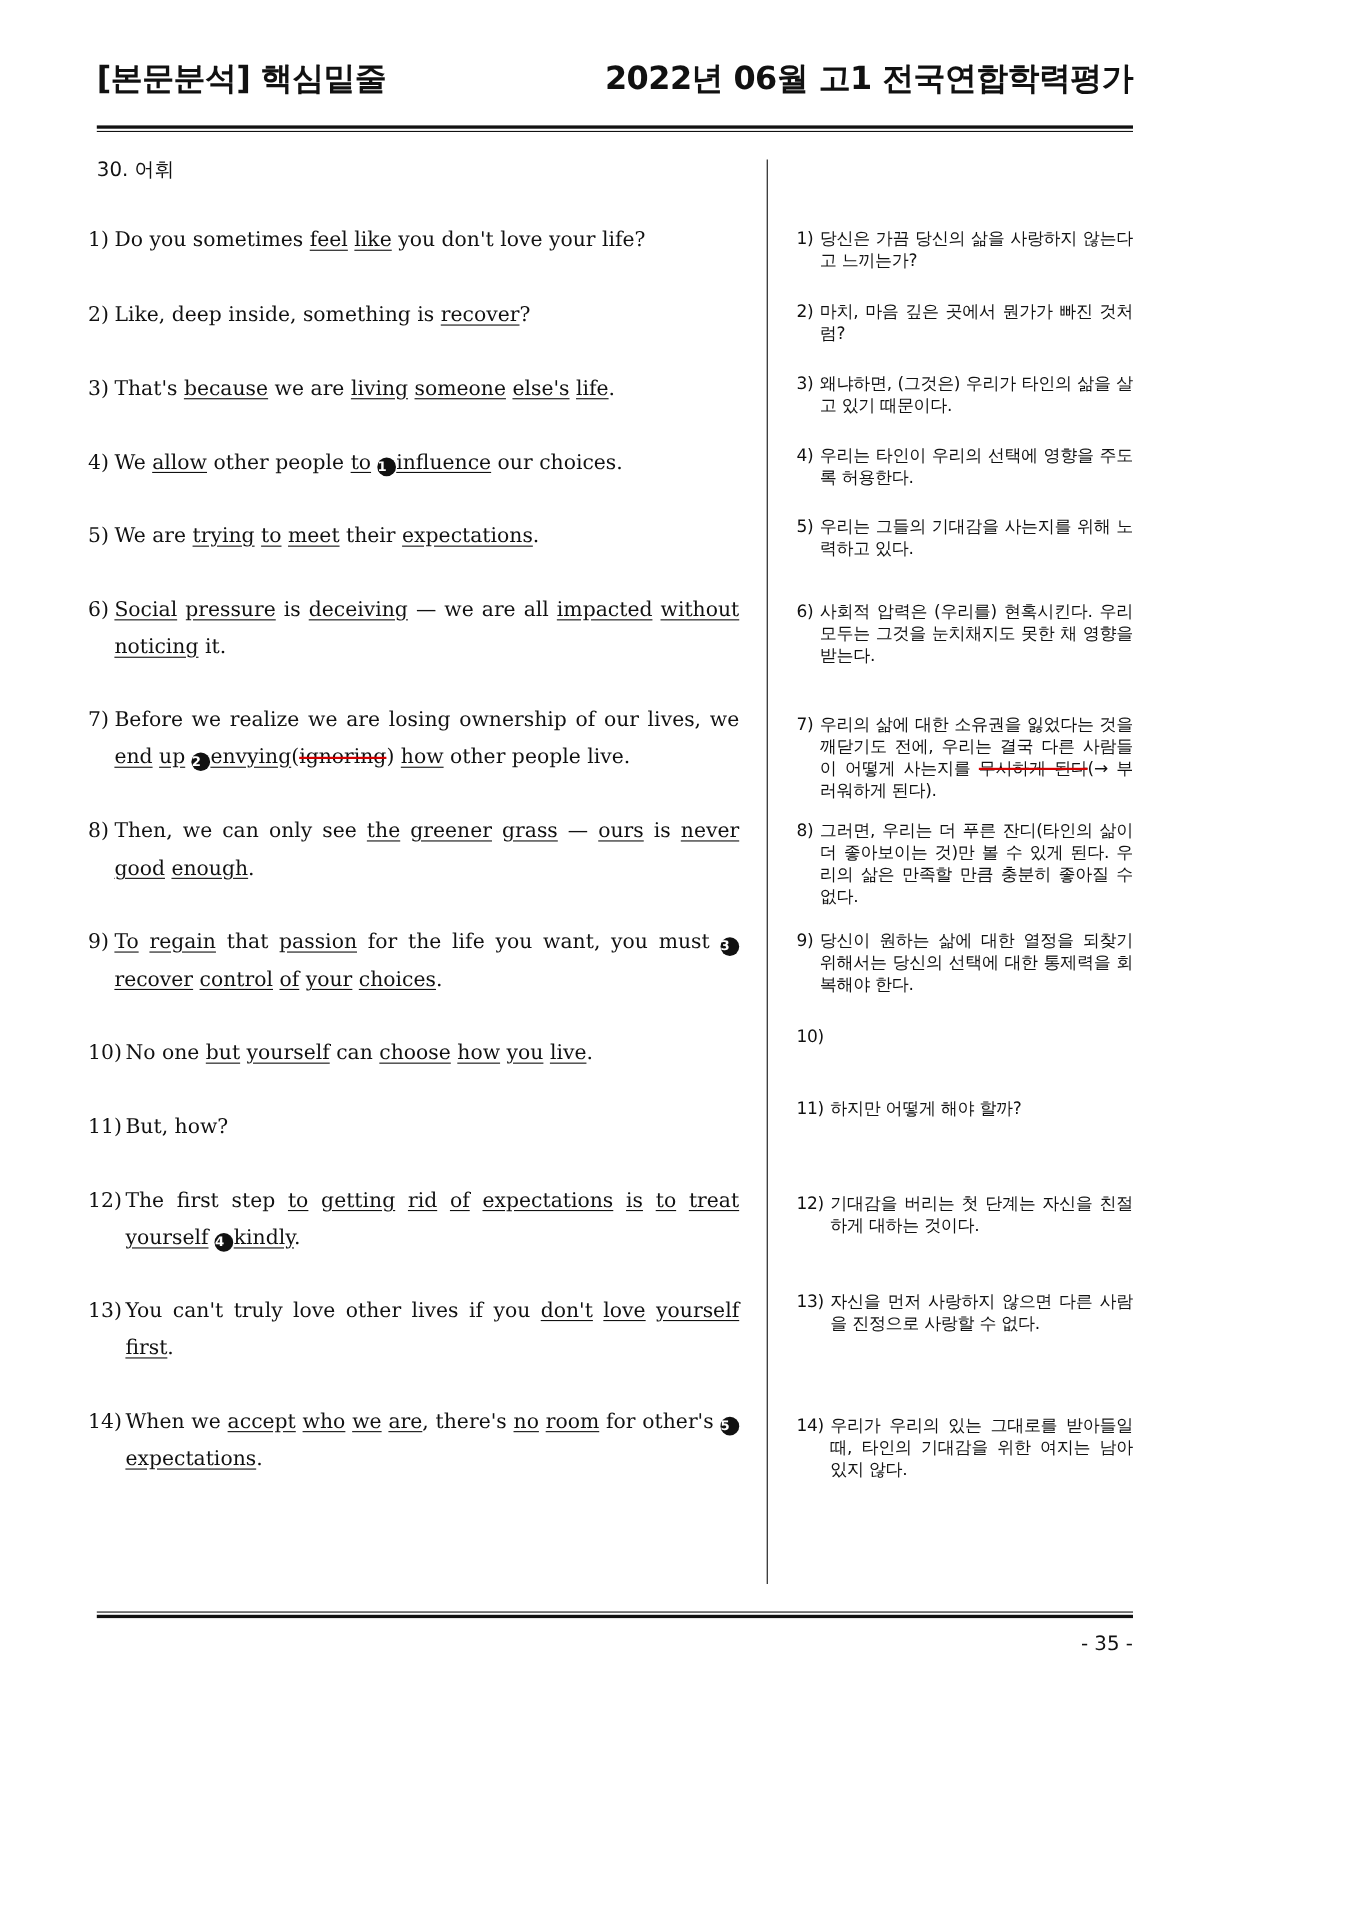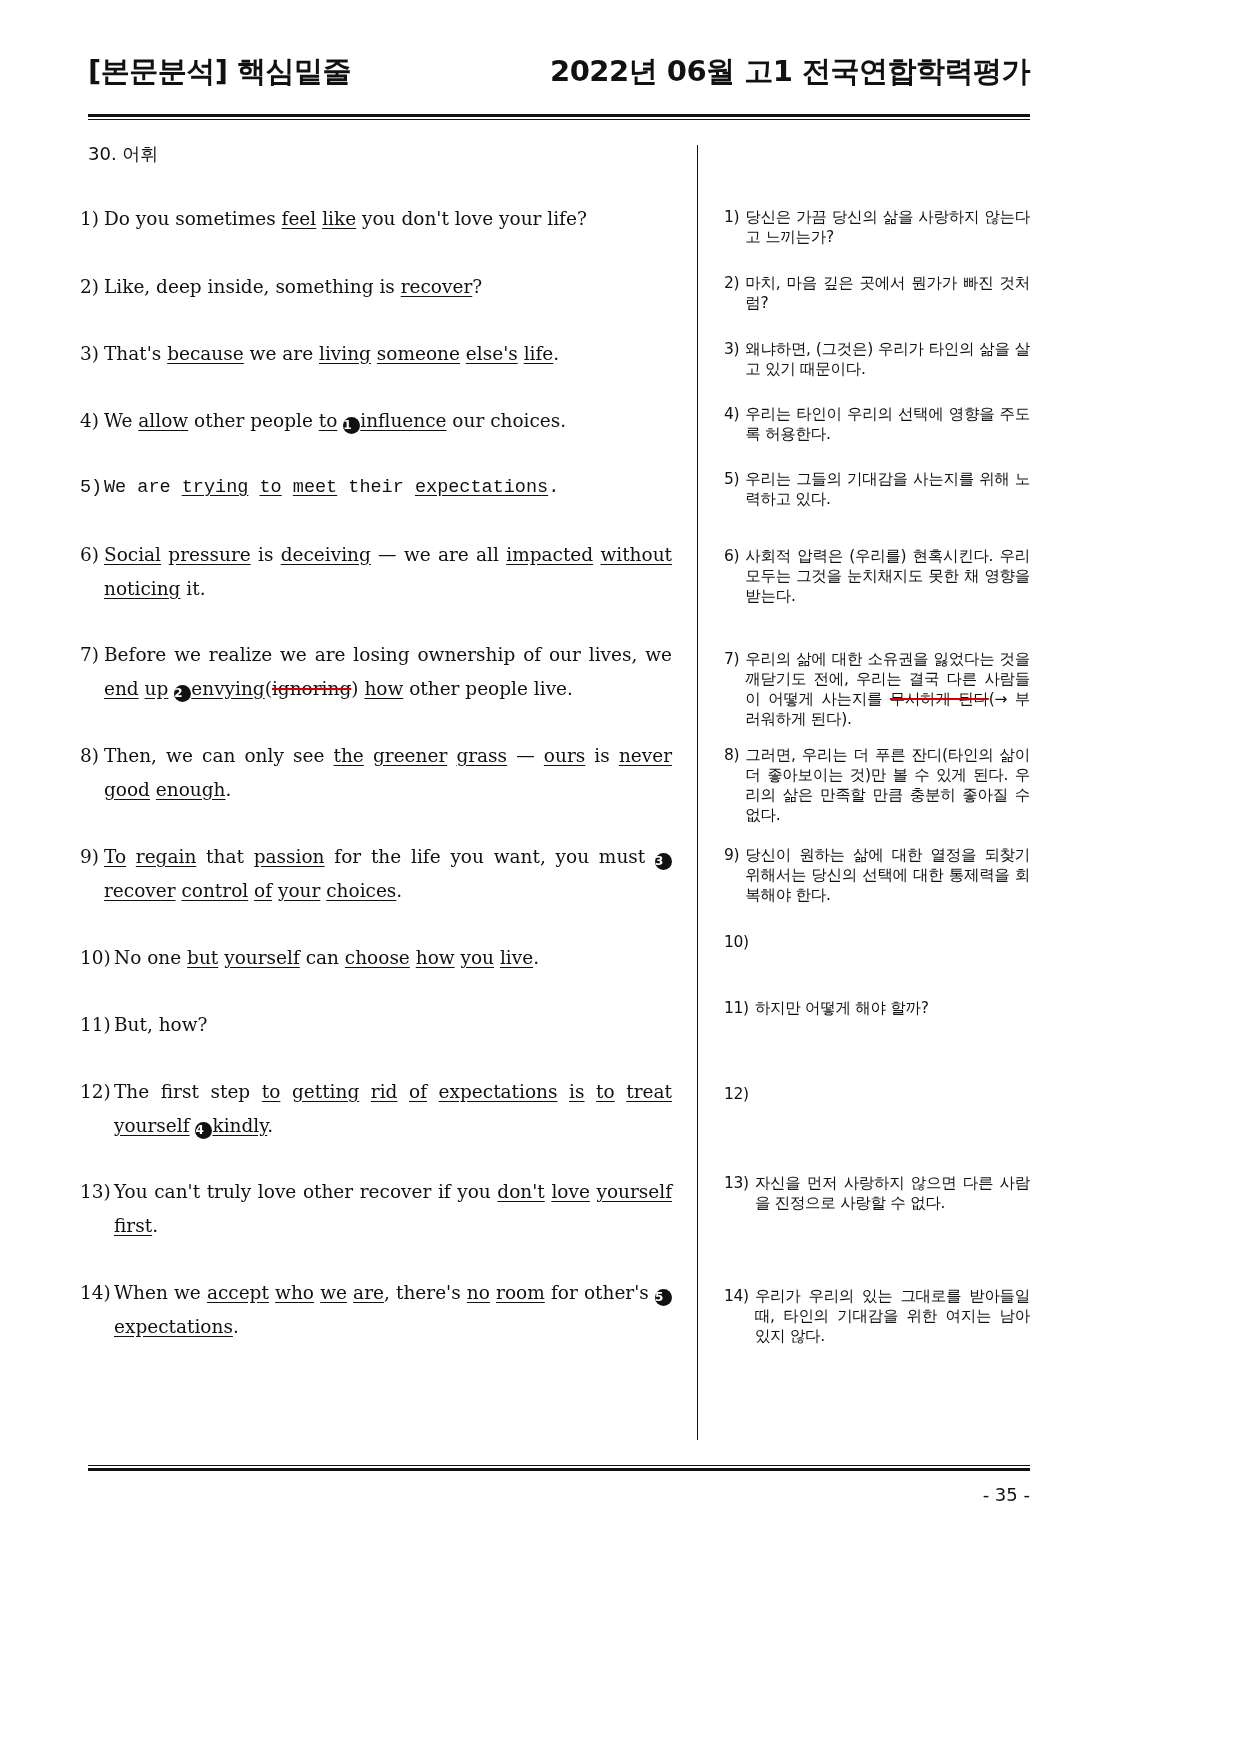--- a/index.html
+++ b/index.html
@@ -35,29 +35,29 @@
 
 <div class="qtitle">30. 어휘</div>
 
 <div class="divider"></div>
 
 <div id="en-col">
     <div class="en" style="top: 202px; padding-left: 24px; width: 568px;"><span style="margin-left: -24px; display: inline-block; width: 24px;">1) </span><span>Do you sometimes </span><span class="u">feel</span><span> </span><span class="u">like</span><span> you don't love your life?</span></div>
     <div class="en" style="top: 270px; padding-left: 24px; width: 568px;"><span style="margin-left: -24px; display: inline-block; width: 24px;">2) </span><span>Like, deep inside, something is </span><span class="u">recover</span><span>?</span></div>
     <div class="en" style="top: 337px; padding-left: 24px; width: 568px;"><span style="margin-left: -24px; display: inline-block; width: 24px;">3) </span><span>That's </span><span class="u">because</span><span> we are </span><span class="u">living</span><span> </span><span class="u">someone</span><span> </span><span class="u">else's</span><span> </span><span class="u">life</span><span>.</span></div>
     <div class="en" style="top: 404px; padding-left: 24px; width: 568px;"><span style="margin-left: -24px; display: inline-block; width: 24px;">4) </span><span>We </span><span class="u">allow</span><span> other people </span><span class="u">to</span><span> </span><span class="mark">1</span><span class="u">influence</span><span> our choices.</span></div>
-    <div class="en" style="top: 471px; padding-left: 24px; width: 568px; font-family: Liberation Mono, monospace;"><span style="margin-left: -24px; display: inline-block; width: 24px;">5) </span><span>We are </span><span class="u">trying</span><span> </span><span class="u">to</span><span> </span><span class="u">meet</span><span> their </span><span class="u">expectations</span><span>.</span></div>
+    <div class="en" style="top: 471px; padding-left: 24px; width: 568px;"><span style="margin-left: -24px; display: inline-block; width: 24px;">5) </span><span>We are </span><span class="u">trying</span><span> </span><span class="u">to</span><span> </span><span class="u">meet</span><span> their </span><span class="u">expectations</span><span>.</span></div>
     <div class="en" style="top: 538px; padding-left: 24px; width: 568px;"><span style="margin-left: -24px; display: inline-block; width: 24px;">6) </span><span class="u">Social</span><span> </span><span class="u">pressure</span><span> is </span><span class="u">deceiving</span><span> — we are all </span><span class="u">impacted</span><span> </span><span class="u">without</span><span> </span><span class="u">noticing</span><span> it.</span></div>
     <div class="en" style="top: 638px; padding-left: 24px; width: 568px;"><span style="margin-left: -24px; display: inline-block; width: 24px;">7) </span><span>Before we realize we are losing ownership of our lives, we </span><span class="u">end</span><span> </span><span class="u">up</span><span> </span><span class="mark">2</span><span class="u">envying</span><span>(</span><span class="strike">ignoring</span><span>) </span><span class="u">how</span><span> other people live.</span></div>
     <div class="en" style="top: 739px; padding-left: 24px; width: 568px;"><span style="margin-left: -24px; display: inline-block; width: 24px;">8) </span><span>Then, we can only see </span><span class="u">the</span><span> </span><span class="u">greener</span><span> </span><span class="u">grass</span><span> — </span><span class="u">ours</span><span> is </span><span class="u">never</span><span> </span><span class="u">good</span><span> </span><span class="u">enough</span><span>.</span></div>
     <div class="en" style="top: 840px; padding-left: 24px; width: 568px;"><span style="margin-left: -24px; display: inline-block; width: 24px;">9) </span><span class="u">To</span><span> </span><span class="u">regain</span><span> that </span><span class="u">passion</span><span> for the life you want, you must </span><span class="mark">3</span><span> </span><span class="u">recover</span><span> </span><span class="u">control</span><span> </span><span class="u">of</span><span> </span><span class="u">your</span><span> </span><span class="u">choices</span><span>.</span></div>
     <div class="en" style="top: 941px; padding-left: 34px; width: 558px;"><span style="margin-left: -34px; display: inline-block; width: 34px;">10) </span><span>No one </span><span class="u">but</span><span> </span><span class="u">yourself</span><span> can </span><span class="u">choose</span><span> </span><span class="u">how</span><span> </span><span class="u">you</span><span> </span><span class="u">live</span><span>.</span></div>
     <div class="en" style="top: 1008px; padding-left: 34px; width: 558px;"><span style="margin-left: -34px; display: inline-block; width: 34px;">11) </span><span>But, how?</span></div>
     <div class="en" style="top: 1075px; padding-left: 34px; width: 558px;"><span style="margin-left: -34px; display: inline-block; width: 34px;">12) </span><span>The first step </span><span class="u">to</span><span> </span><span class="u">getting</span><span> </span><span class="u">rid</span><span> </span><span class="u">of</span><span> </span><span class="u">expectations</span><span> </span><span class="u">is</span><span> </span><span class="u">to</span><span> </span><span class="u">treat</span><span> </span><span class="u">yourself</span><span> </span><span class="mark">4</span><span class="u">kindly</span><span>.</span></div>
-    <div class="en" style="top: 1175px; padding-left: 34px; width: 558px;"><span style="margin-left: -34px; display: inline-block; width: 34px;">13) </span><span>You can't truly love other recover if you </span><span class="u">don't</span><span> </span><span class="u">love</span><span> </span><span class="u">yourself</span><span> </span><span class="u">first</span><span>.</span></div>
+    <div class="en" style="top: 1175px; padding-left: 34px; width: 558px;"><span style="margin-left: -34px; display: inline-block; width: 34px;">13) </span><span>You can't truly love other lives if you </span><span class="u">don't</span><span> </span><span class="u">love</span><span> </span><span class="u">yourself</span><span> </span><span class="u">first</span><span>.</span></div>
     <div class="en" style="top: 1276px; padding-left: 34px; width: 558px;"><span style="margin-left: -34px; display: inline-block; width: 34px;">14) </span><span>When we </span><span class="u">accept</span><span> </span><span class="u">who</span><span> </span><span class="u">we</span><span> </span><span class="u">are</span><span>, there's </span><span class="u">no</span><span> </span><span class="u">room</span><span> for other's </span><span class="mark">5</span><span> </span><span class="u">expectations</span><span>.</span></div>
   </div>
 <div id="ko-col">
     <div class="ko" style="top: 207px;">
       <div class="row">
         <span class="knum">1)</span>
         <span class="ktxt"><span>당신은 가끔 당신의 삶을 사랑하지 않는다고 느끼는가?</span></span>
       </div>
     </div>
     <div class="ko" style="top: 273px;">
@@ -115,20 +115,21 @@
     </div>
     <div class="ko" style="top: 998px;">
       <div class="row">
         <span class="knum">11)</span>
         <span class="ktxt"><span>하지만 어떻게 해야 할까?</span></span>
       </div>
     </div>
     <div class="ko" style="top: 1084px;">
       <div class="row">
         <span class="knum">12)</span>
+        <span class="ktxt"><span>기대감을 버리는 첫 단계는 자신을 친절하게 대하는 것이다.</span></span>
       </div>
     </div>
     <div class="ko" style="top: 1173px;">
       <div class="row">
         <span class="knum">13)</span>
         <span class="ktxt"><span>자신을 먼저 사랑하지 않으면 다른 사람을 진정으로 사랑할 수 없다.</span></span>
       </div>
     </div>
     <div class="ko" style="top: 1286px;">
       <div class="row">

